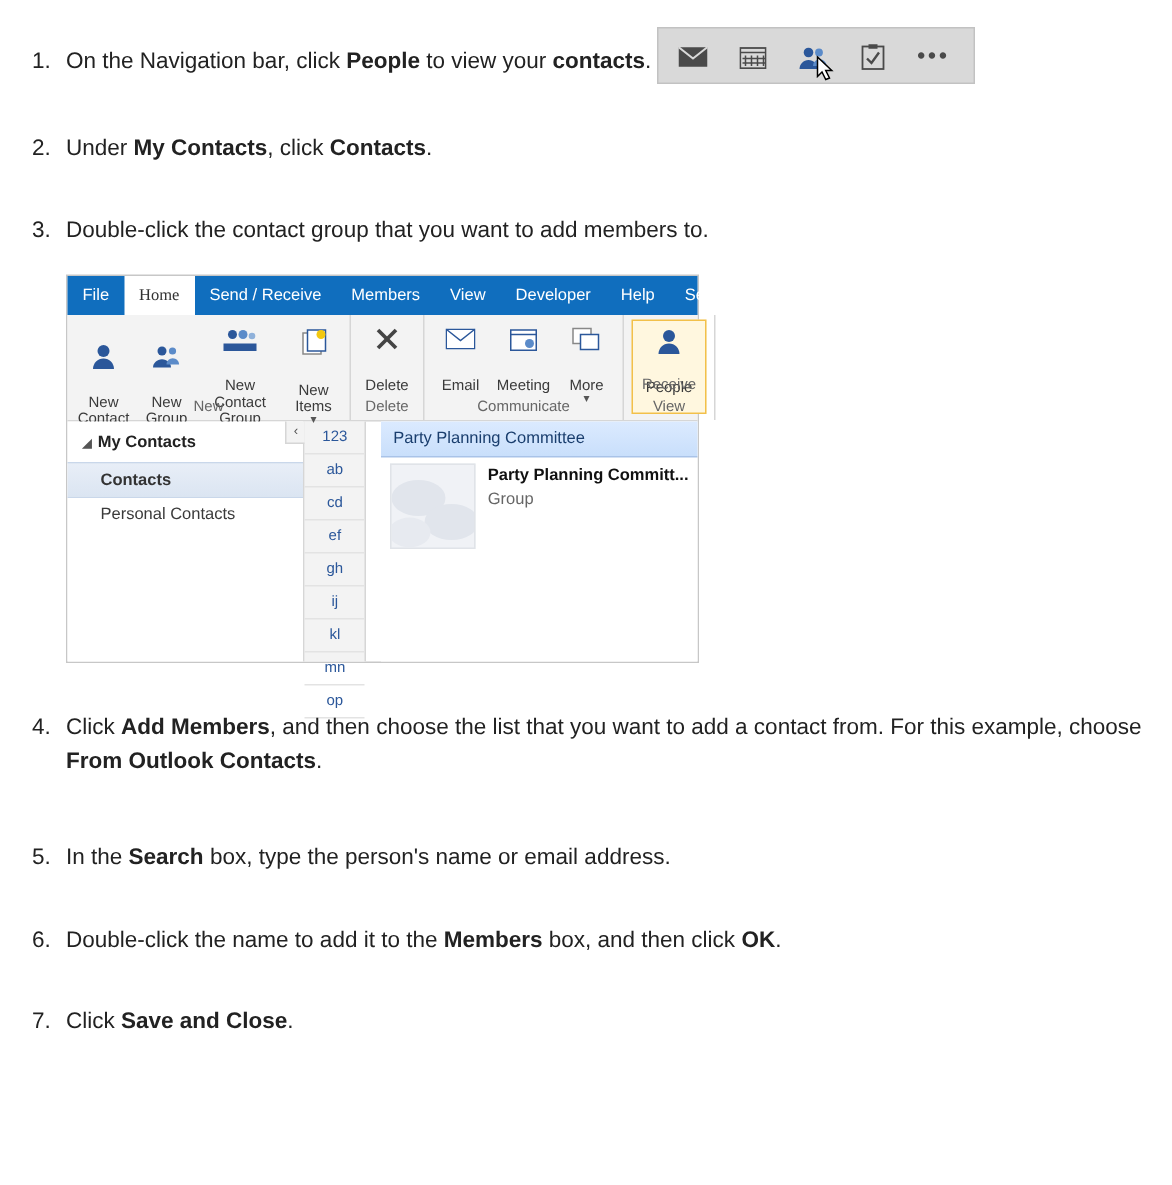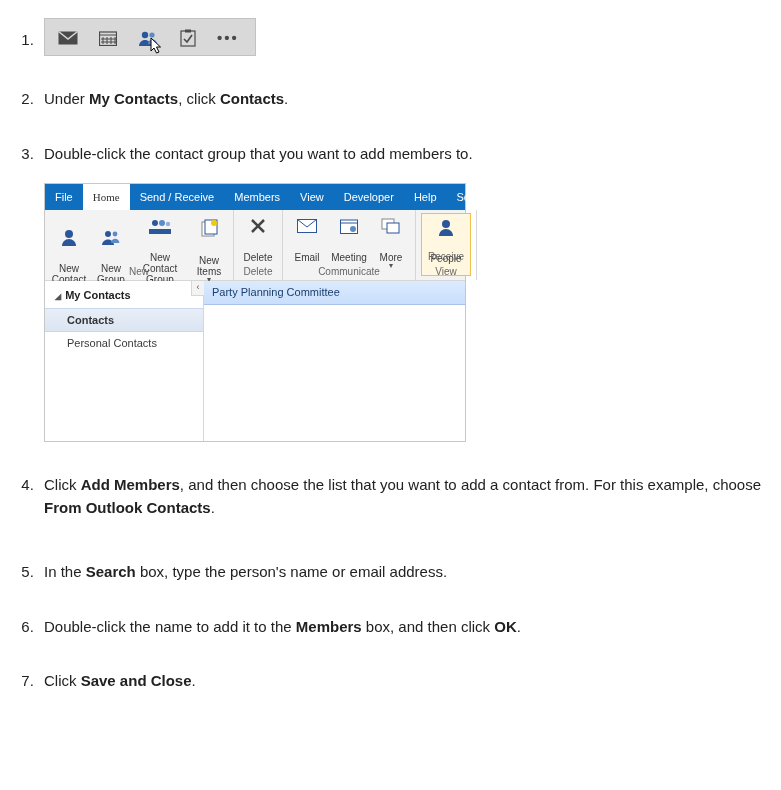--- a/index.html
+++ b/index.html
@@ -199,20 +199,21 @@
   .ol-index .idx {
     font-size:10px; color:#2b579a;
     padding:3px 0;
     border-bottom:1px solid #e3e3e3;
   }
 
   .ol-main {
     flex:1;
     background:#fff;
     position:relative;
+    margin-left:10px;
   }
   .grp-header {
     background: linear-gradient(#dbeaff,#c9dffb);
     border-bottom:1px solid #a9c3e8;
     padding:3px 8px;
     font-size:11px;
     color:#1a3e6e;
   }
   .grp-card {
     display:flex;
@@ -232,20 +233,23 @@
   .grp-type { color:#666; }
 
 </style>
 </head>
 <body>
 
 <div class="doc">
 <ol class="steps">
 
   <li>
+    <span>
+      <span>On the Navigation bar, click </span><b>People</b><span> to view your </span><b>contacts</b><span>.</span>
+    </span>
     <div class="navbar-figure">
       <div class="navbar-inner">
         <span class="nav-icon">
           <svg width="20" height="14" viewBox="0 0 20 14">
                 <rect x="0.5" y="0.5" width="19" height="13" fill="#4a4a4a"></rect>
                 <polyline points="0.5,0.5 10,8 19.5,0.5" fill="none" stroke="#d9d9d9" stroke-width="1.4"></polyline>
               </svg>
         </span>
         <span class="nav-icon">
           <svg width="18" height="16" viewBox="0 0 18 16">
@@ -447,22 +451,47 @@
         </div>
       </div>
 
       <div class="ol-body">
         <div class="ol-sidepane">
           <div class="collapse-handle">‹</div>
           <div class="tree-head">My Contacts</div>
           <div class="tree-item selected">Contacts</div>
           <div class="tree-item">Personal Contacts</div>
         </div>
+        <div class="ol-index">
+          <div class="idx">123</div>
+          <div class="idx">ab</div>
+          <div class="idx">cd</div>
+          <div class="idx">ef</div>
+          <div class="idx">gh</div>
+          <div class="idx">ij</div>
+          <div class="idx">kl</div>
+          <div class="idx">mn</div>
+          <div class="idx">op</div>
+        </div>
         <div class="ol-main">
           <div class="grp-header">Party Planning Committee</div>
+          <div class="grp-card">
+            <div class="grp-thumb">
+              <svg viewBox="0 0 55 55">
+                    <rect width="55" height="55" fill="#f0f2f6"></rect>
+                    <ellipse cx="18" cy="22" rx="18" ry="12" fill="#e1e5ec"></ellipse>
+                    <ellipse cx="40" cy="38" rx="18" ry="12" fill="#e1e5ec"></ellipse>
+                    <ellipse cx="12" cy="45" rx="14" ry="10" fill="#e7eaf0"></ellipse>
+                  </svg>
+            </div>
+            <div class="grp-info">
+              <div class="grp-name">Party Planning Committ...</div>
+              <div class="grp-type">Group</div>
+            </div>
+          </div>
         </div>
       </div>
     </div>
   </li>
 
   <li style="margin-bottom:42px;">
     <span>Click </span><b>Add Members</b><span>, and then choose the list that you want to add a contact from. For this example, choose </span><b>From Outlook Contacts</b><span>.</span>
   </li>
 
   <li>

